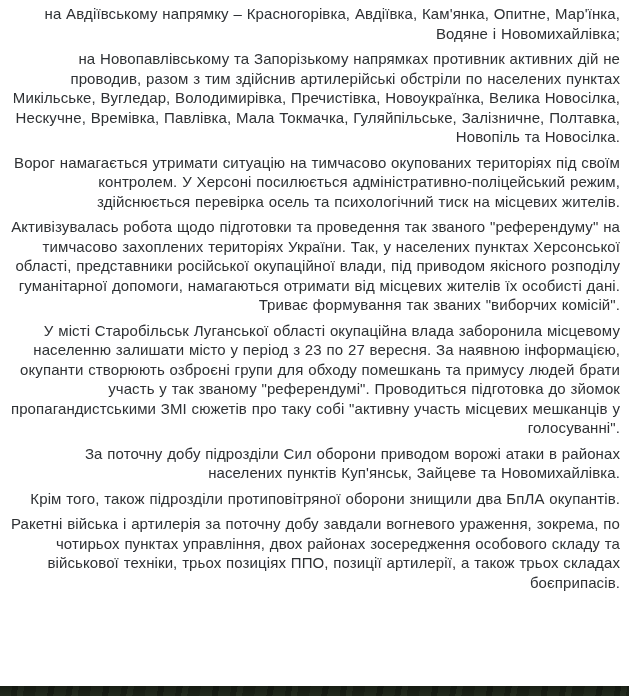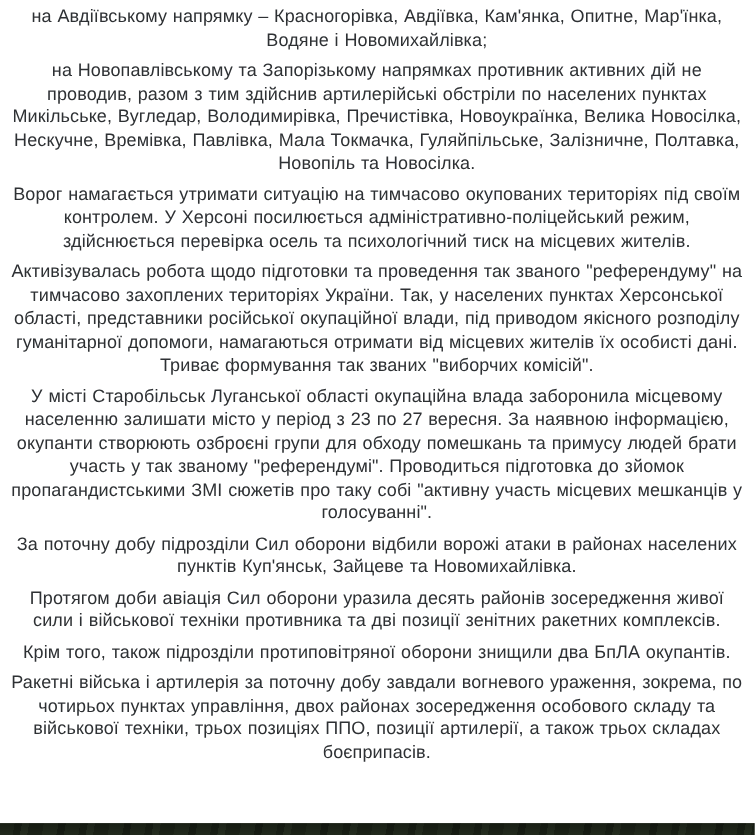--- a/index.html
+++ b/index.html
@@ -19,21 +19,21 @@
     width: 629px;
     padding: 4px 9px 0 8px;
     color: #2e3134;
     font-size: 15px;
     line-height: 1.3;
     letter-spacing: 0.1px;
   }
   .post-text p {
     margin: 0 0 6px 0;
     padding: 0;
-    text-align: center;
+    text-align: right;
     word-spacing: 0.5px;
   }
   .photo-strip {
     position: absolute;
     left: 0;
     bottom: 0;
     width: 629px;
     height: 10px;
     background-color: #3f463a;
     background-image:
@@ -50,20 +50,19 @@
 </style>
 </head>
 <body>
 
 <article class="post-text">
   <p>на Авдіївському напрямку – Красногорівка, Авдіївка, Кам'янка, Опитне, Мар'їнка, Водяне і Новомихайлівка;</p>
   <p>на Новопавлівському та Запорізькому напрямках противник активних дій не проводив, разом з тим здійснив артилерійські обстріли по населених пунктах Микільське, Вугледар, Володимирівка, Пречистівка, Новоукраїнка, Велика Новосілка, Нескучне, Времівка, Павлівка, Мала Токмачка, Гуляйпільське, Залізничне, Полтавка, Новопіль та Новосілка.</p>
   <p>Ворог намагається утримати ситуацію на тимчасово окупованих територіях під своїм контролем. У Херсоні посилюється адміністративно-поліцейський режим, здійснюється перевірка осель та психологічний тиск на місцевих жителів.</p>
   <p>Активізувалась робота щодо підготовки та проведення так званого "референдуму" на тимчасово захоплених територіях України. Так, у населених пунктах Херсонської області, представники російської окупаційної влади, під приводом якісного розподілу гуманітарної допомоги, намагаються отримати від місцевих жителів їх особисті дані. Триває формування так званих "виборчих комісій".</p>
   <p>У місті Старобільськ Луганської області окупаційна влада заборонила місцевому населенню залишати місто у період з 23 по 27 вересня. За наявною інформацією, окупанти створюють озброєні групи для обходу помешкань та примусу людей брати участь у так званому "референдумі". Проводиться підготовка до зйомок пропагандистськими ЗМІ сюжетів про таку собі "активну участь місцевих мешканців у голосуванні".</p>
-  <p>За поточну добу підрозділи Сил оборони відбили ворожі атаки в районах населених пунктів Куп'янськ, Зайцеве та Новомихайлівка.</p>
-  <p>Протягом доби авіація Сил оборони уразила десять районів зосередження живої сили і військової техніки противника та дві позиції зенітних ракетних комплексів.</p>
+  <p>За поточну добу підрозділи Сил оборони приводом ворожі атаки в районах населених пунктів Куп'янськ, Зайцеве та Новомихайлівка.</p>
   <p>Крім того, також підрозділи протиповітряної оборони знищили два БпЛА окупантів.</p>
   <p>Ракетні війська і артилерія за поточну добу завдали вогневого ураження, зокрема, по чотирьох пунктах управління, двох районах зосередження особового складу та військової техніки, трьох позиціях ППО, позиції артилерії, а також трьох складах боєприпасів.</p>
 
 </article>
 
 <div class="photo-strip"></div>
 
 </body></html>

